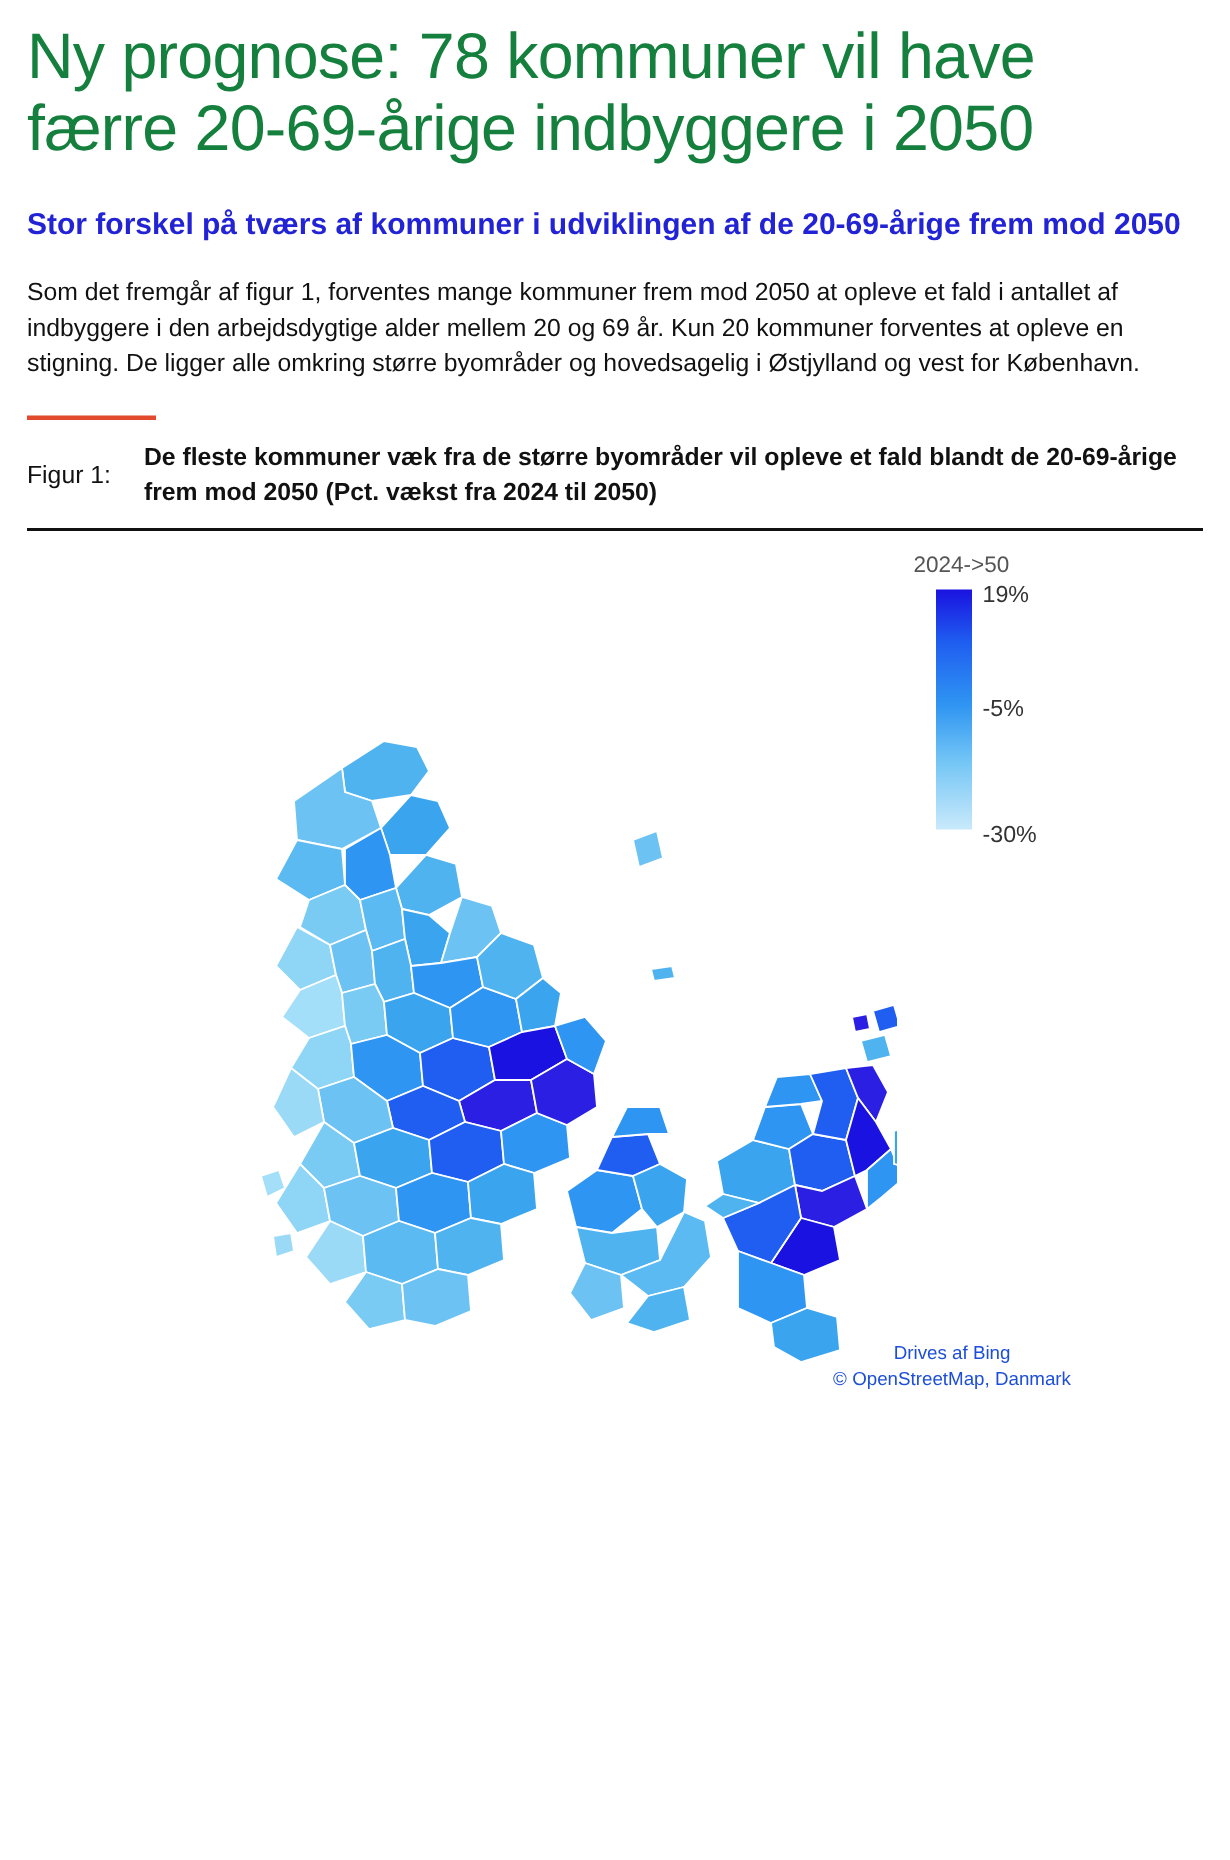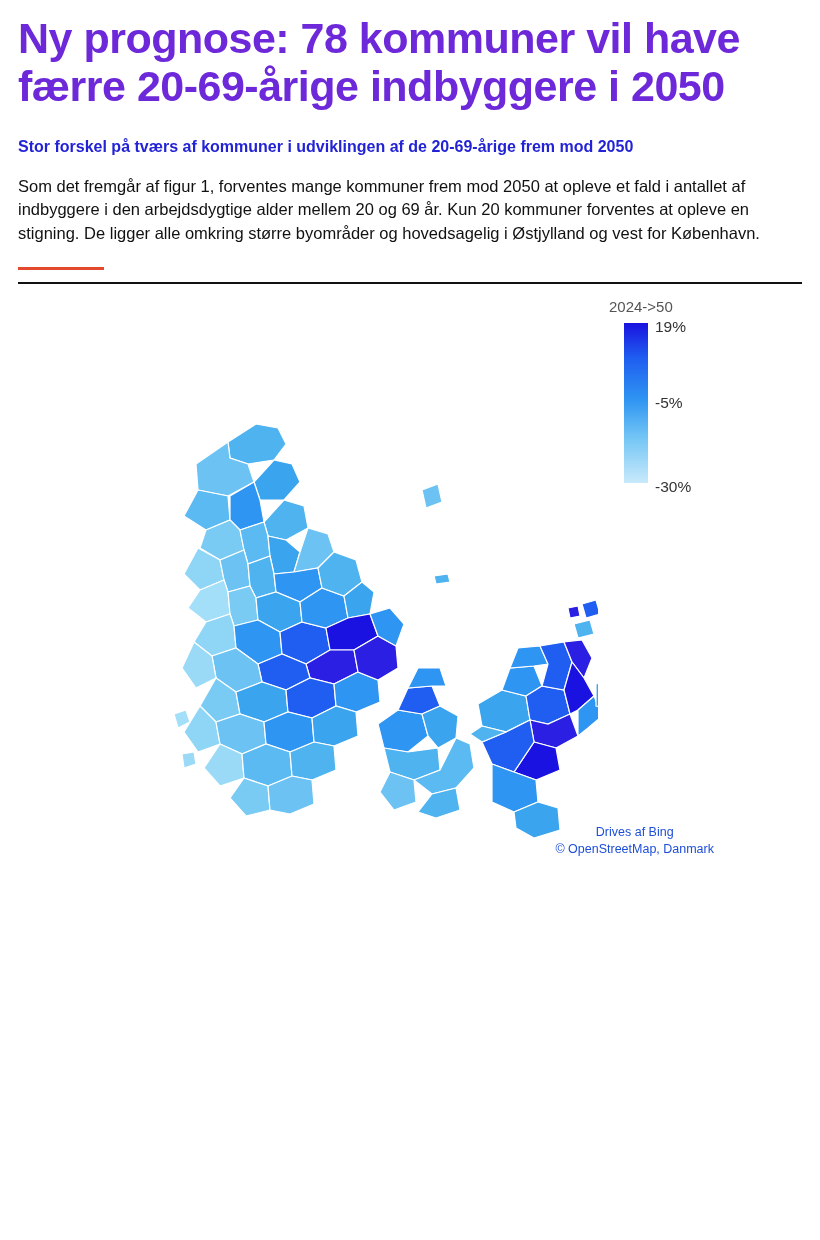--- a/index.html
+++ b/index.html
@@ -17,39 +17,39 @@
   }
   .page {
     position: relative;
     width: 820px;
     height: 1240px;
     box-sizing: border-box;
     padding: 0 18px;
   }
   .headline {
     margin: 14px 0 0 0;
-    color: #6d28d9;
+    color: #15803d;
     font-size: 43px;
     line-height: 1.12;
-    font-weight: bold;
+    font-weight: normal;
     letter-spacing: -0.5px;
     max-width: 760px;
   }
   .lead {
     margin-top: 72px;
     font-size: 20.5px;
     line-height: 1.48;
     font-weight: bold;
     color: #111;
     max-width: 790px;
   }
   .subhead {
     margin-top: 26px;
     color: #2323d6;
-    font-size: 16px;
+    font-size: 20px;
     font-weight: bold;
     line-height: 1.4;
   }
   .body-text {
     margin-top: 5px;
     font-size: 16.5px;
     line-height: 1.42;
     color: #111;
     max-width: 790px;
   }
@@ -151,20 +151,24 @@
 
   <h1 class="headline">Ny prognose: 78 kommuner vil have færre 20-69-årige indbyggere i 2050</h1>
 
 
   <p class="subhead">Stor forskel på tværs af kommuner i udviklingen af de 20-69-årige frem mod 2050</p>
 
   <p class="body-text">Som det fremgår af figur 1, forventes mange kommuner frem mod 2050 at opleve et fald i antallet af indbyggere i den arbejdsdygtige alder mellem 20 og 69 år.  Kun 20 kommuner forventes at opleve en stigning. De ligger alle omkring større byområder og hovedsagelig i Østjylland og vest for København.</p>
 
   <div class="rule-red"></div>
 
+  <div class="fig-head">
+    <div class="fig-label">Figur 1:</div>
+    <div class="fig-title">De fleste kommuner væk fra de større byområder vil opleve et fald blandt de 20-69-årige frem mod 2050 (Pct. vækst fra 2024 til 2050)</div>
+  </div>
   <div class="fig-rule"></div>
 
   <div class="chart-area">
 
     <div class="legend">
       <div class="legend-title">2024-&gt;50</div>
       <div class="legend-body">
         <div class="legend-bar"></div>
         <div class="legend-tick" style="top:4px;">19%</div>
         <div class="legend-tick" style="top:80px;">-5%</div>

